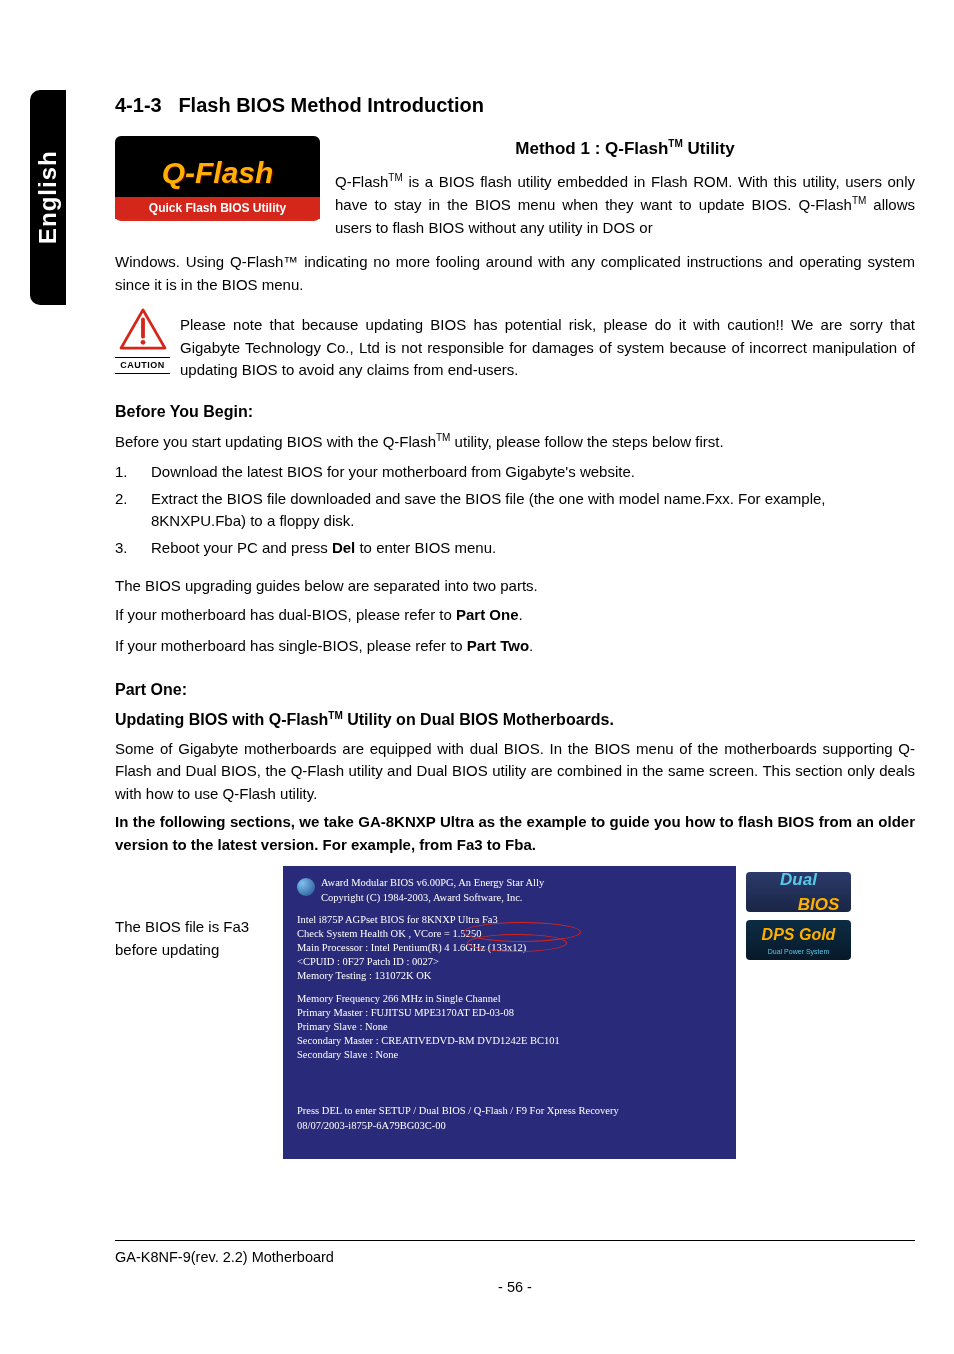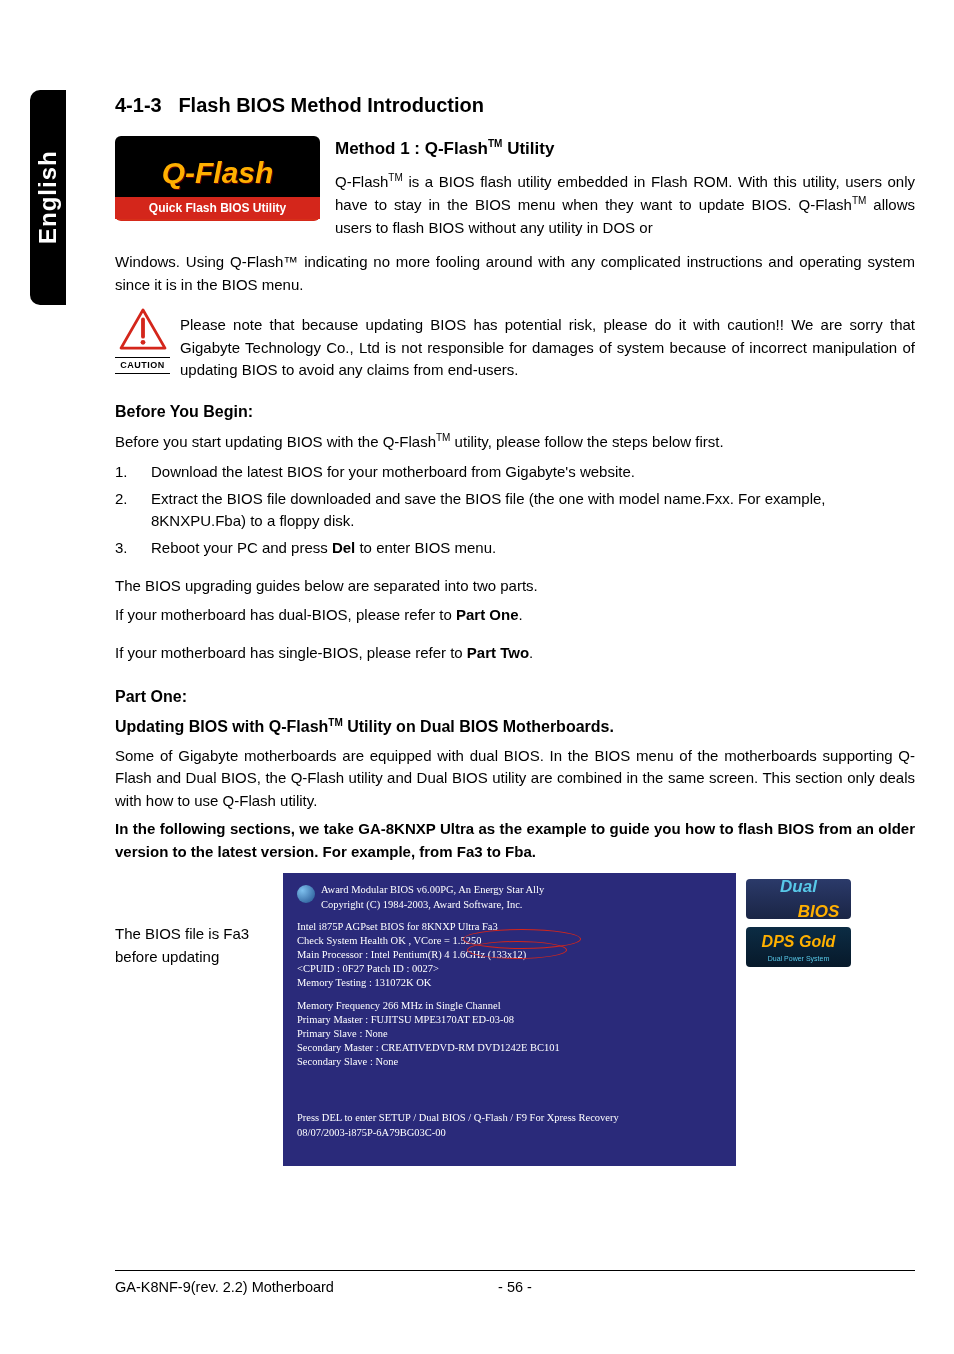--- a/index.html
+++ b/index.html
@@ -68,21 +68,21 @@
   .qflash-logo .qf-bot {
     position: absolute;
     bottom: 2px;
     width: 100%;
     color: #fff;
     font-size: 12px;
     font-weight: bold;
     background: #d4261b;
     padding: 2px 0;
   }
-  h3 { font-size: 17px; font-weight: bold; margin: 4px 0 8px 0; }
+  h3 { font-size: 17px; font-weight: bold; margin: 4px 0 8px 0; text-align: center; }
   h4 { font-size: 16px; font-weight: bold; margin: 12px 0 6px 0; }
   p { margin: 6px 0; text-align: justify; }
   .caution-block { overflow: hidden; margin-top: 12px; margin-bottom: 12px; }
   .caution-icon {
     float: left;
     width: 55px;
     text-align: center;
     margin-right: 10px;
   }
   .caution-icon svg { width: 48px; height: 42px; }
@@ -161,21 +161,21 @@
     position: absolute;
     left: 115px;
     bottom: 55px;
     width: 800px;
     border-top: 1.5px solid #000;
     padding-top: 6px;
     font-size: 14.5px;
     display: flex;
   }
   .footer .f-left { flex: 1; }
-  .footer .f-center { width: 80px; text-align: center; }
+  .footer .f-center { width: 80px; text-align: center; margin-top: 30px; }
   .footer .f-right { flex: 1; }
 </style>
 </head>
 <body>
 
 <div class="side-tab">English</div>
 
 <div class="page">
 
   <h2 class="sec-num">
@@ -216,21 +216,21 @@
   <ol class="steps">
     <li><span class="num">1.</span><span>Download the latest BIOS for your motherboard from Gigabyte's website.</span></li>
     <li><span class="num">2.</span><span>Extract the BIOS file downloaded and save the BIOS file (the one with model name.Fxx. For example, 8KNXPU.Fba) to a floppy disk.</span></li>
     <li><span class="num">3.</span>Reboot your PC and press <span class="bold">Del</span> to enter BIOS menu.</li>
   </ol>
 
   <p style="margin-top:16px">The BIOS upgrading guides below are separated into two parts.</p>
   <p style="margin-top:0">
     <span>If your motherboard has dual-BIOS, please refer to </span><span class="bold">Part One</span>.
   </p>
-  <p style="margin-top:16px">
+  <p style="margin-top:9px">
     <span>If your motherboard has single-BIOS, please refer to </span><span class="bold">Part Two</span>.
   </p>
 
   <h4 style="margin-top:20px">Part One:</h4>
   <h4 style="margin-top:2px">
     <span>Updating BIOS with Q-Flash</span><span class="tm">TM</span><span> Utility on Dual BIOS Motherboards.</span>
   </h4>
 
   <p>Some of Gigabyte motherboards are equipped with dual BIOS. In the BIOS menu of the motherboards supporting Q-Flash and Dual BIOS, the Q-Flash utility and Dual BIOS utility are combined in the same screen. This section only deals with how to use Q-Flash utility.</p>
   <p class="bold" style="text-align:justify">In the following sections, we take GA-8KNXP Ultra as the example to guide you how to flash BIOS from an older version to the latest version. For example, from Fa3 to Fba.</p>

